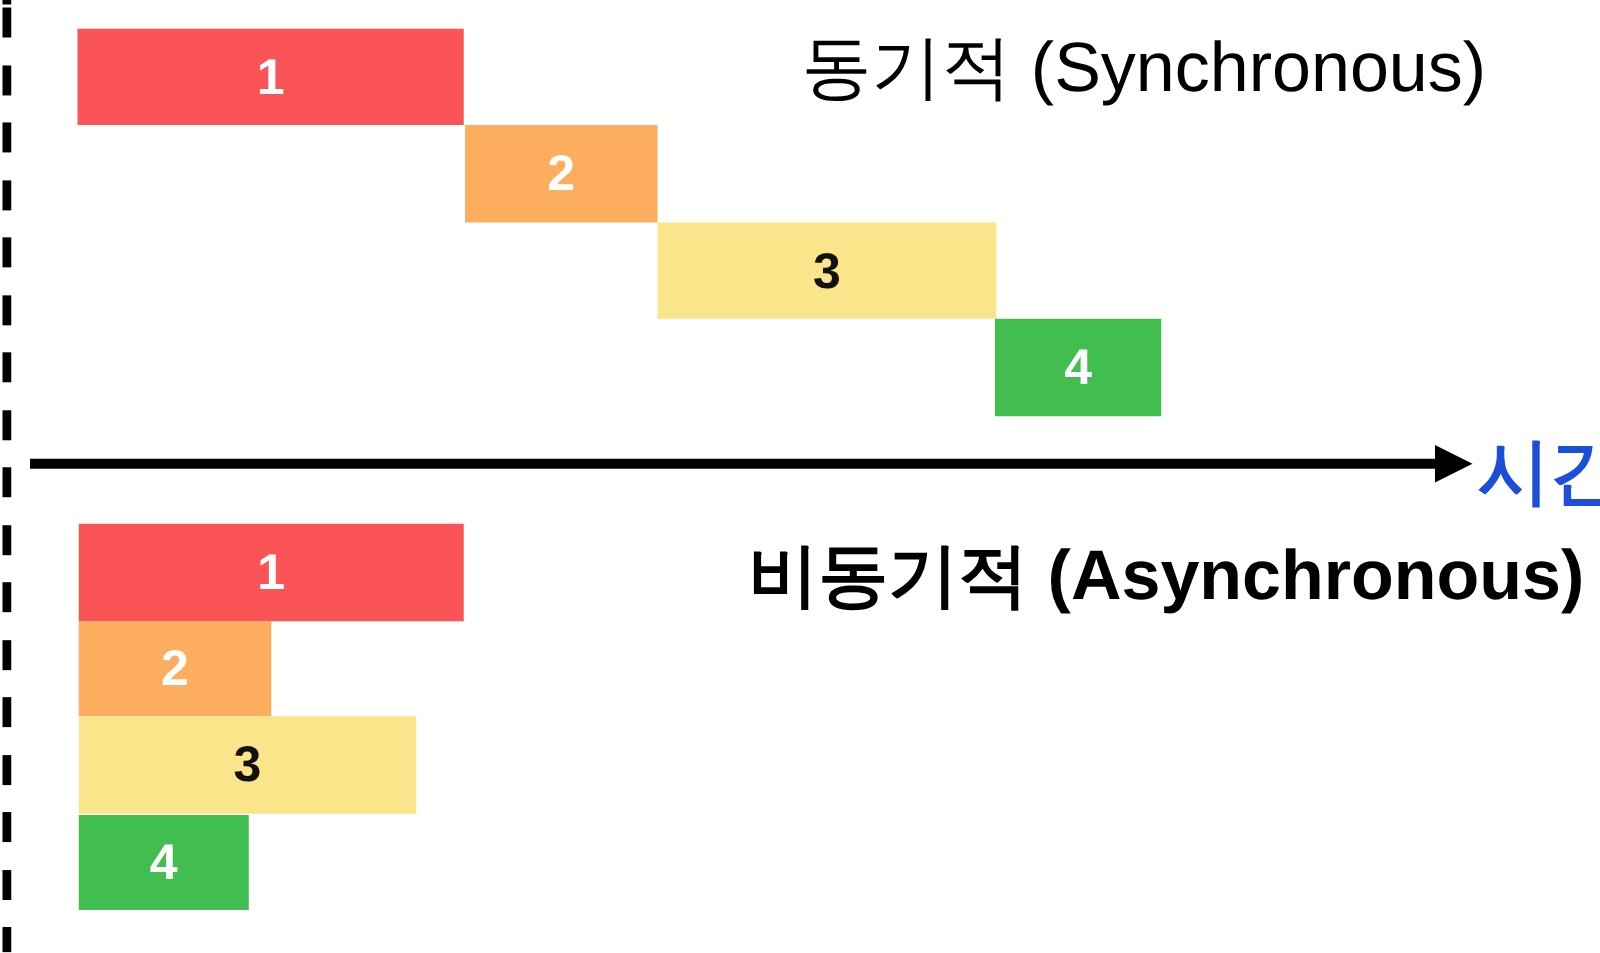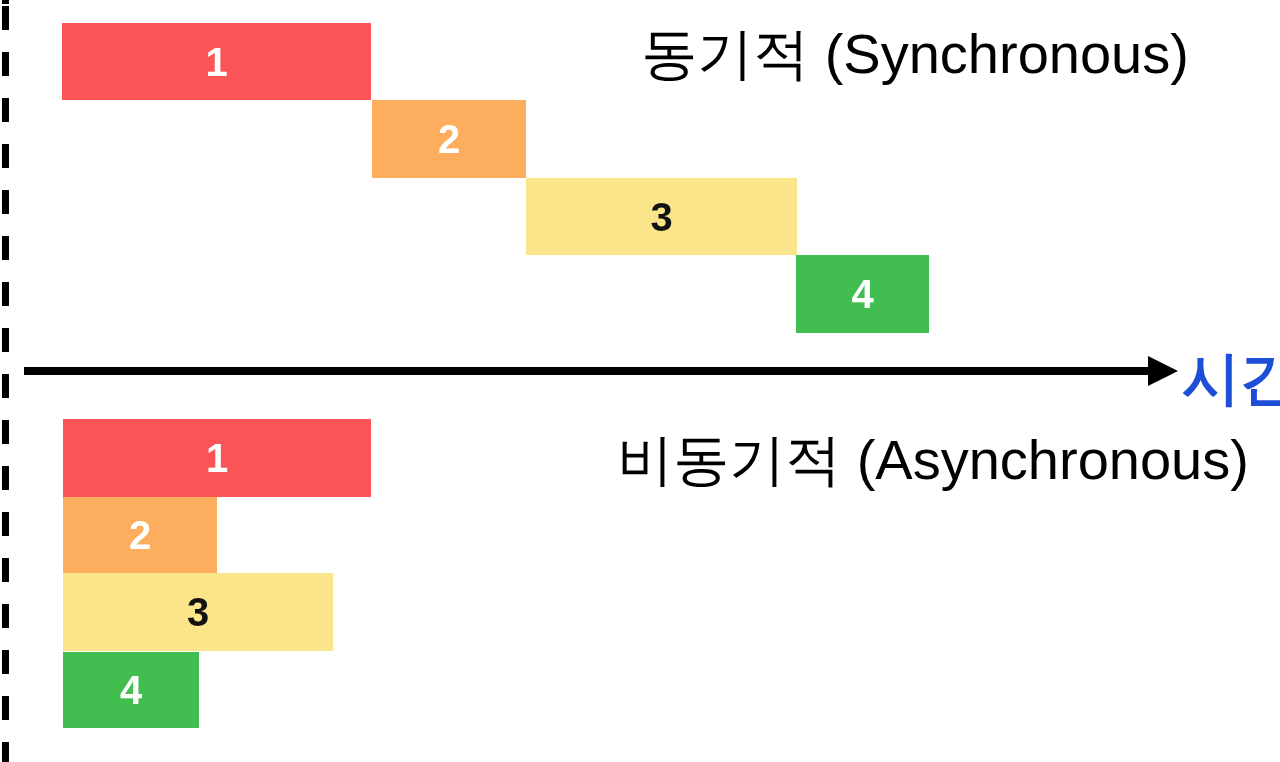--- a/index.html
+++ b/index.html
@@ -36,21 +36,21 @@
   .section-title {
     position: absolute;
     transform: translateX(-50%);
     white-space: nowrap;
     font-size: 56px;
     font-weight: 500;
     color: #000000;
     line-height: 1.2;
   }
   .section-title.sync { left: 915px; top: 20px; }
-  .section-title.async { left: 933px; top: 426px; }
+  .section-title.async { left: 933px; top: 426px; font-weight: bold; }
   .axis-line {
     position: absolute;
     left: 24px;
     top: 367px;
     width: 1128px;
     height: 8px;
     background: #000000;
   }
   .axis-arrowhead {
     position: absolute;

